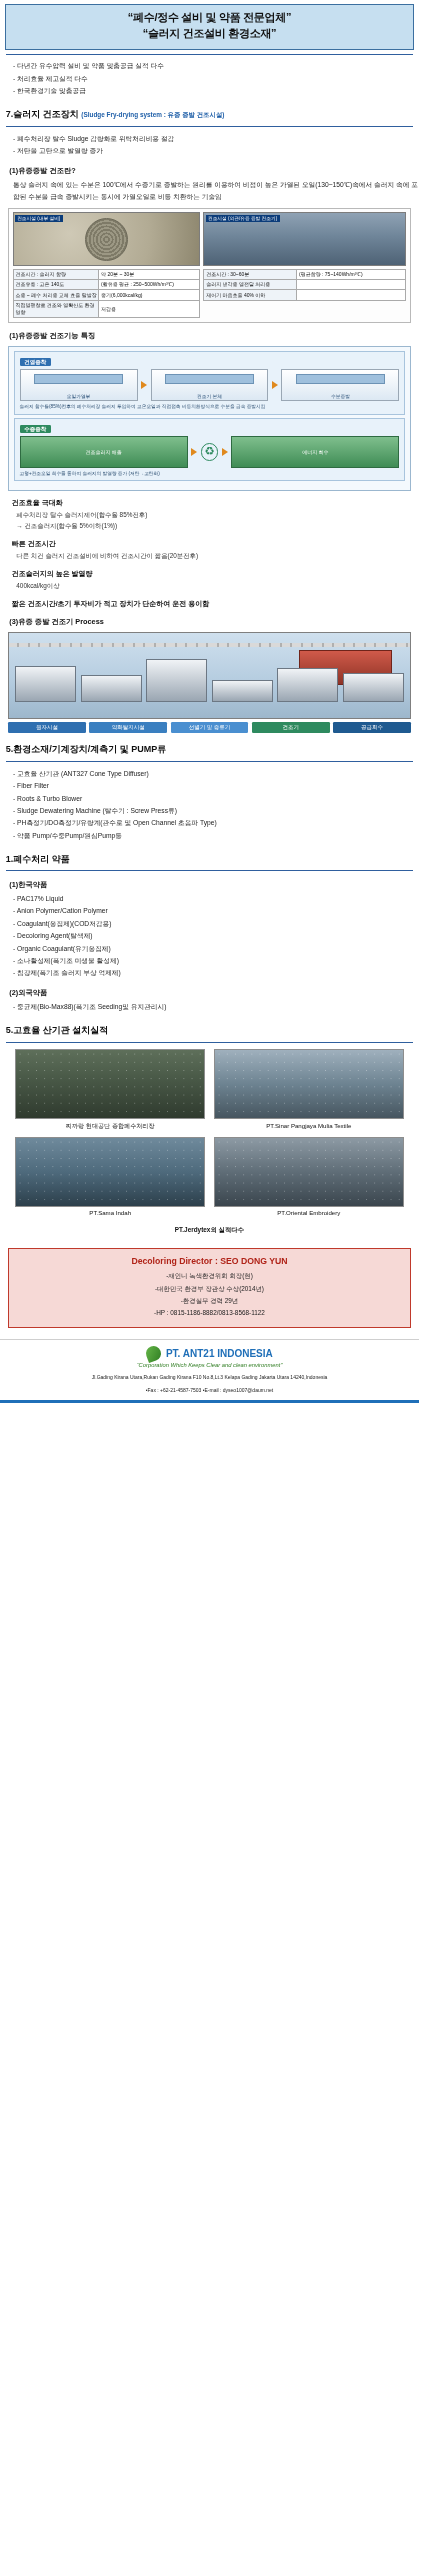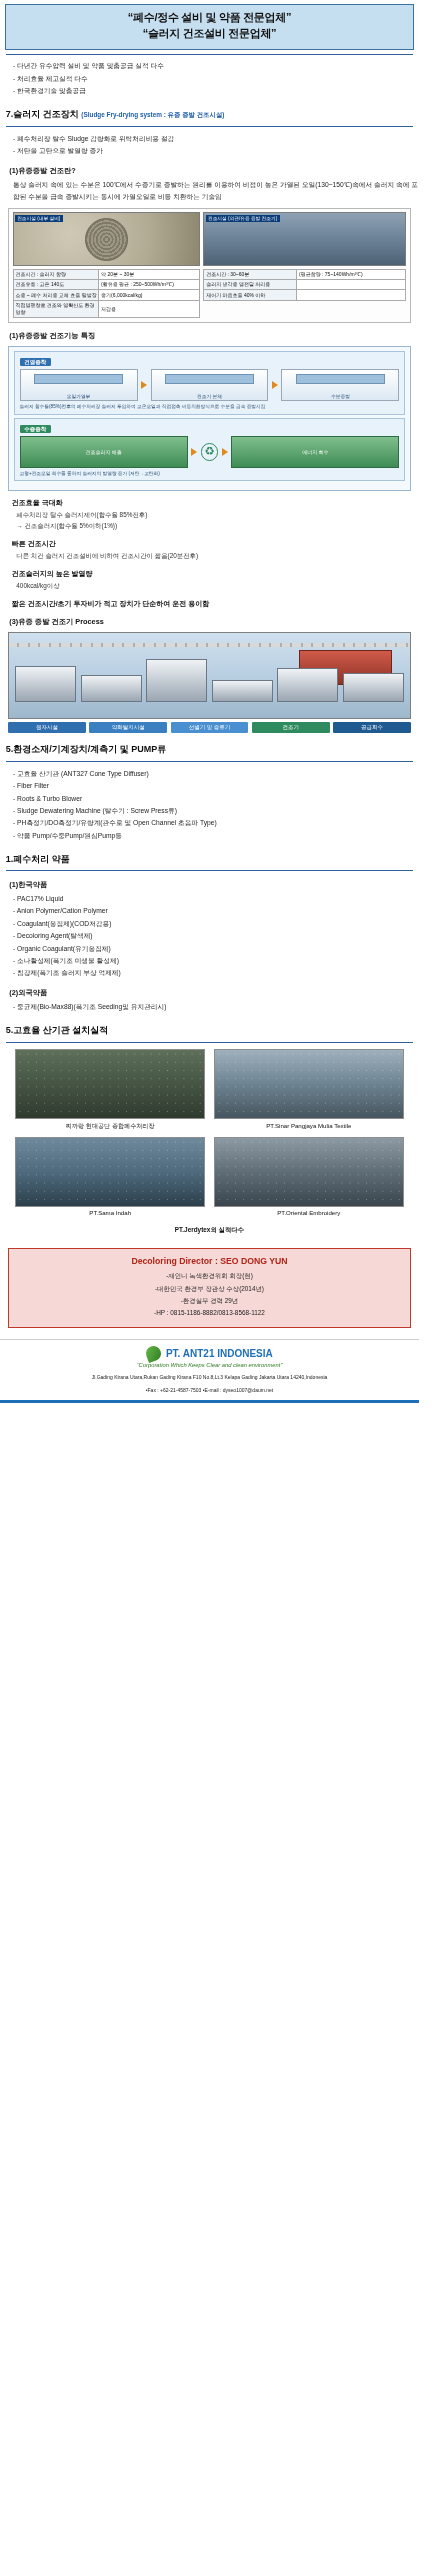--- a/index.html
+++ b/index.html
@@ -284,21 +284,21 @@
   .footer .addr { font-size: 5px; color: #222; margin-top: 4.7px; line-height: 1.7; }
   .footer .bar { height: 2.3px; background: #1f6fb8; margin: 5.8px 0 0 0; }
 </style>
 </head>
 <body>
 
 <div class="page">
 
   <div class="header">
     <div class="line1">“폐수/정수 설비 및 약품 전문업체”</div>
-    <div class="line2">“슬러지 건조설비 전문업체”</div>
+    <div class="line2">“슬러지 건조설비 환경소재”</div>
   </div>
 
   <hr class="hr-blue">
   <ul class="body-list">
     <li>다년간 유수압력 설비 및 약품 맞춤공급 실적 다수</li>
     <li>처리효율 제고실적 다수</li>
     <li>한국환경기술 맞춤공급</li>
   </ul>
 
   <div class="sec-title">

